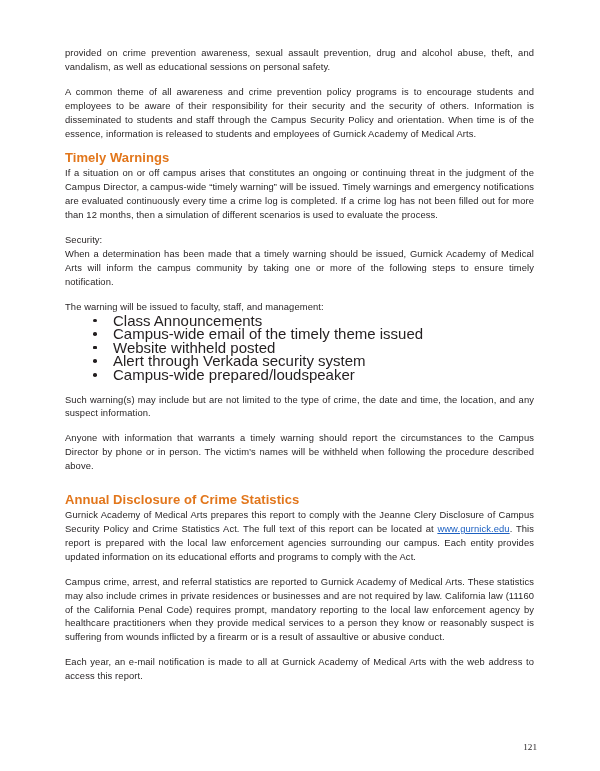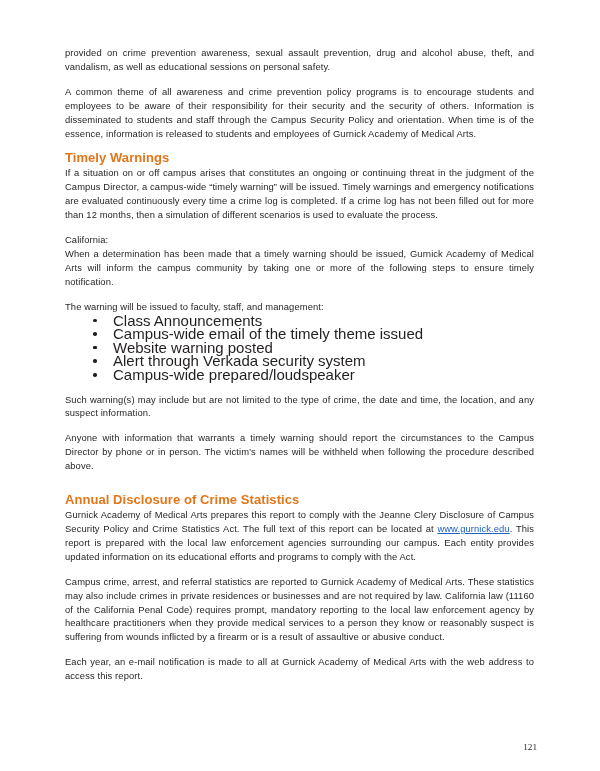--- a/index.html
+++ b/index.html
@@ -97,40 +97,40 @@
   <div class="content">
 
     <p class="body-text">provided on crime prevention awareness, sexual assault prevention, drug and alcohol abuse, theft, and vandalism, as well as educational sessions on personal safety.</p>
 
     <p class="body-text">A common theme of all awareness and crime prevention policy programs is to encourage students and employees to be aware of their responsibility for their security and the security of others. Information is disseminated to students and staff through the Campus Security Policy and orientation. When time is of the essence, information is released to students and employees of Gurnick Academy of Medical Arts.</p>
 
     <h2 class="section-heading">Timely Warnings</h2>
 
     <p class="body-text">If a situation on or off campus arises that constitutes an ongoing or continuing threat in the judgment of the Campus Director, a campus-wide “timely warning” will be issued. Timely warnings and emergency notifications are evaluated continuously every time a crime log is completed. If a crime log has not been filled out for more than 12 months, then a simulation of different scenarios is used to evaluate the process.</p>
 
-    <p class="body-text tight">California:</p>
+    <p class="body-text tight">Security:</p>
     <p class="body-text">When a determination has been made that a timely warning should be issued, Gurnick Academy of Medical Arts will inform the campus community by taking one or more of the following steps to ensure timely notification.</p>
 
     <p class="body-text tight">The warning will be issued to faculty, staff, and management:</p>
 
     <ul class="bullet-list">
       <li>
         <span class="bullet-dot"></span>
         <span>Class Announcements</span>
       </li>
       <li>
         <span class="bullet-dot"></span>
         <span>Campus-wide email of the timely theme issued</span>
       </li>
       <li>
         <span class="bullet-dot"></span>
       </li>
       <li>
         <span class="bullet-dot"></span>
-        <span>Website warning posted</span>
+        <span>Website withheld posted</span>
       </li>
       <li>
         <span class="bullet-dot"></span>
         <span>Alert through Verkada security system</span>
       </li>
       <li>
         <span class="bullet-dot"></span>
         <span>Campus-wide prepared/loudspeaker</span>
       </li>
     </ul>

